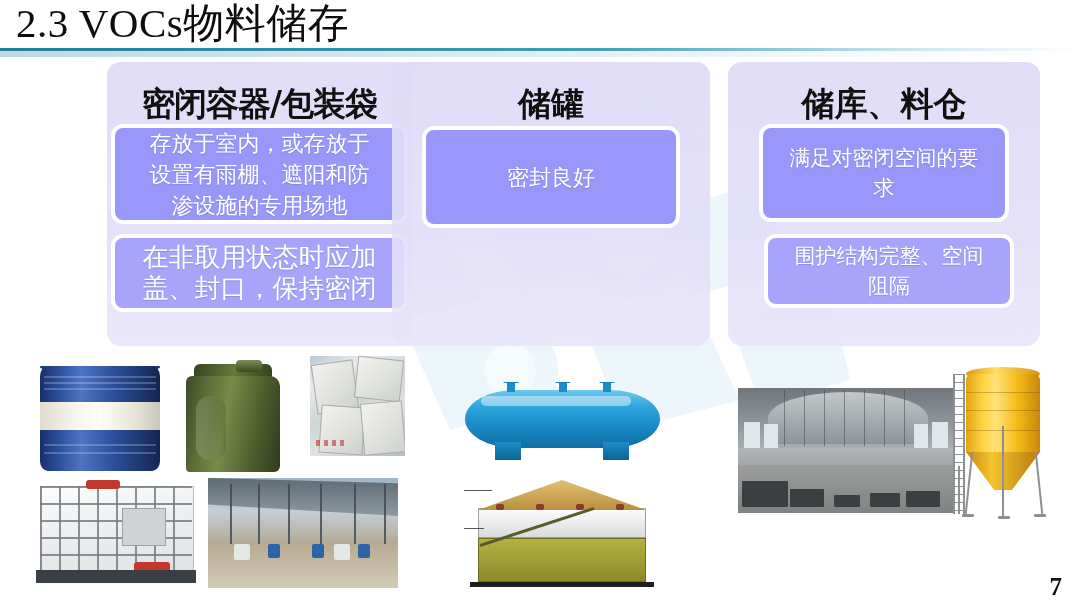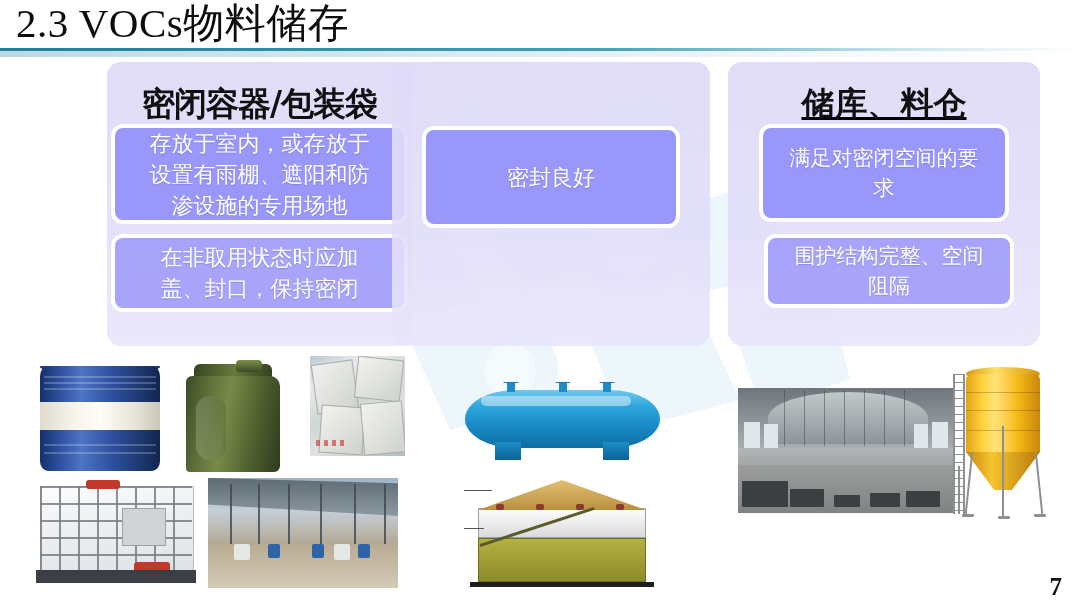--- a/index.html
+++ b/index.html
@@ -24,40 +24,40 @@
     background:linear-gradient(to right,#1f7f96 0%,#3f9fb4 55%,#cfe7ee 85%,#ffffff 100%);}
   .rule-b{position:absolute;left:0;top:51px;width:1080px;height:6px;
     background:linear-gradient(to right,#bcd9e4 0%,#dcebf1 45%,#f6fafc 80%,#ffffff 100%);}
 
   
   .cols{position:absolute;left:0;top:62px;width:1080px;height:290px;z-index:3;}
   .panel{position:absolute;top:0;border-radius:14px;
     background:linear-gradient(180deg,rgba(222,218,247,.93) 0%,rgba(226,222,249,.90) 60%,rgba(232,228,250,.86) 100%);}
   .panel.p1{left:72px;width:305px;height:284px;margin-left:35px;}
   .panel.p2{left:392px;width:318px;height:284px;}
-  .panel.p3{left:728px;width:312px;height:284px;text-decoration:underline;}
+  .panel.p3{left:728px;width:312px;height:284px;}
 
   .p-head{text-align:center;color:#101010;font-weight:700;
     font-family:"DejaVu Sans","Liberation Sans",sans-serif;}
   .p1 .p-head{font-size:33px;line-height:40px;padding-top:22px;letter-spacing:-1px;}
   .p2 .p-head{font-size:33px;line-height:40px;padding-top:22px;}
   .p3 .p-head{font-size:33px;line-height:40px;padding-top:22px;}
 
   .chip{position:absolute;left:0;right:0;margin:0 auto;border-radius:12px;
     border:4px solid #ffffff;box-sizing:border-box;
     color:#ffffff;text-align:center;font-weight:400;
     font-family:"DejaVu Sans","Liberation Sans",sans-serif;
     display:flex;align-items:center;justify-content:center;
     text-shadow:0 1px 1px rgba(90,90,160,.35);}
   .chip.solid{background:#9a97fb;}
   .chip.ghost{background:rgba(152,148,250,.80);}
 
   
   .p1 .c1{width:297px;height:100px;top:62px;font-size:22px;line-height:31px;}
-  .p1 .c2{width:297px;height:78px;top:172px;font-size:22px;line-height:31px;}
+  .p1 .c2{width:297px;height:78px;top:172px;font-size:26px;line-height:31px;}
   
   .p2 .c1{width:258px;height:102px;top:64px;font-size:22px;line-height:31px;}
   .p2 .c2{width:258px;height:76px;top:180px;font-size:22px;line-height:31px;}
   
   .p3 .c1{width:250px;height:98px;top:62px;font-size:21px;line-height:30px;}
   .p3 .c2{width:250px;height:74px;top:172px;font-size:21px;line-height:30px;margin-left:36px;}
   .chip span{display:block;padding:0 26px;}
 
   
   .photos{position:absolute;left:0;top:352px;width:1080px;height:255px;z-index:2;}
@@ -215,20 +215,21 @@
       <div class="p-head">密闭容器/包装袋</div>
       <div class="chip solid c1">
         <span>存放于室内，或存放于设置有雨棚、遮阳和防渗设施的专用场地</span>
       </div>
       <div class="chip ghost c2">
         <span>在非取用状态时应加盖、封口，保持密闭</span>
       </div>
     </div>
 
     <div class="panel p2">
+      <div class="p-head">储罐</div>
       <div class="chip solid c1">
         <span>密封良好</span>
       </div>
     </div>
 
     <div class="panel p3">
       <div class="p-head">储库、料仓</div>
       <div class="chip solid c1">
         <span>满足对密闭空间的要求</span>
       </div>

